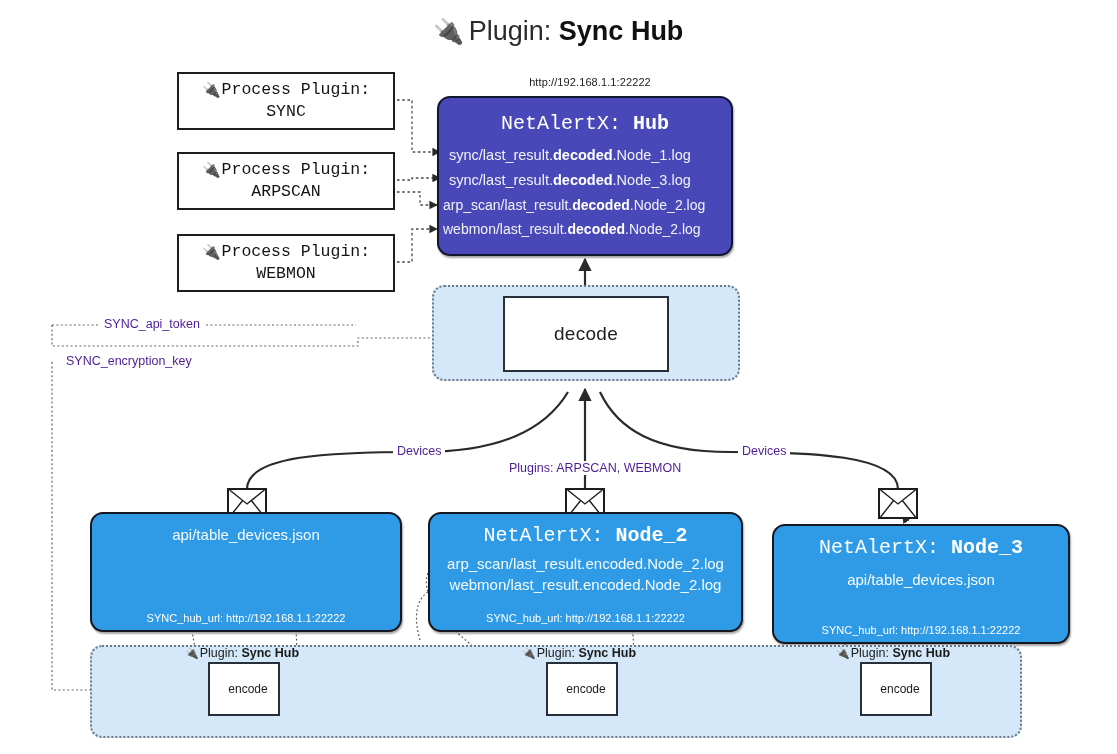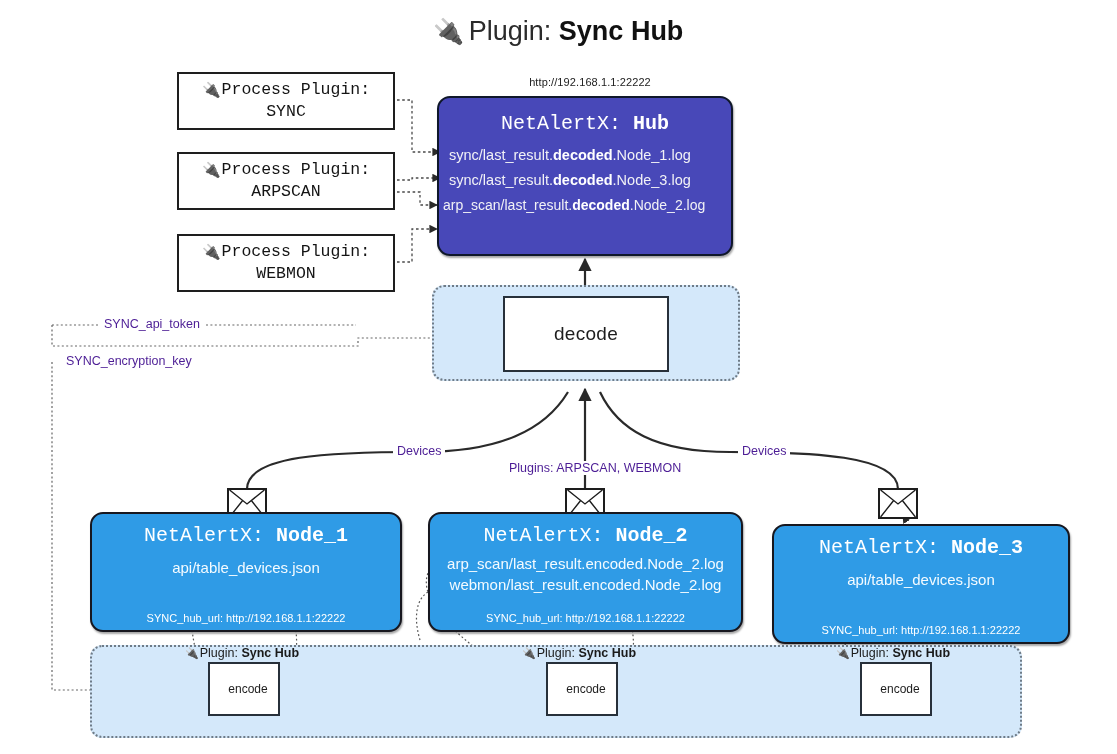--- a/index.html
+++ b/index.html
@@ -237,20 +237,21 @@
   <div class="abs huburl">http://192.168.1.1:22222</div>
 
   <div class="abs hub">
     <div class="hubtitle">
       <span>NetAlertX:</span>
       <b>Hub</b>
     </div>
     <div class="logline"><span>sync/last_result.</span><b>decoded</b><span>.Node_1.log</span></div>
     <div class="logline"><span>sync/last_result.</span><b>decoded</b><span>.Node_3.log</span></div>
     <div class="logline wide"><span>arp_scan/last_result.</span><b>decoded</b><span>.Node_2.log</span></div>
+    <div class="logline wide"><span>webmon/last_result.</span><b>decoded</b><span>.Node_2.log</span></div>
   </div>
 
   <div class="abs decode-wrap"></div>
   <div class="abs decode-box">decode</div>
 
   <div class="abs edgelbl lbl-sync-api">SYNC_api_token</div>
   <div class="abs edgelbl lbl-sync-enc">SYNC_encryption_key</div>
   <div class="abs edgelbl lbl-dev-l">Devices</div>
   <div class="abs edgelbl lbl-dev-r">Devices</div>
   <div class="abs edgelbl lbl-plugins">Plugins: ARPSCAN, WEBMON</div>
@@ -265,23 +266,20 @@
         <path d="M0,0 L20,16 L40,0 M0,31 L15,12 M40,31 L25,12" fill="none" stroke="#1d1d1d" stroke-width="1.6"></path>
       </svg>
   </div>
   <div class="abs env" id="env3">
     <svg viewBox="0 0 40 31">
         <path d="M0,0 L20,16 L40,0 M0,31 L15,12 M40,31 L25,12" fill="none" stroke="#1d1d1d" stroke-width="1.6"></path>
       </svg>
   </div>
 
   <div class="abs node" id="node1">
-    <div class="ntitle">
-      <span>NetAlertX:</span> <b>Node_1</b>
-    </div>
     <div class="npath">api/table_devices.json</div>
     <div class="nurl">SYNC_hub_url: http://192.168.1.1:22222</div>
   </div>
 
   <div class="abs node" id="node2">
     <div class="ntitle">
       <span>NetAlertX:</span> <b>Node_2</b>
     </div>
     <div class="npath two">arp_scan/last_result.encoded.Node_2.log</div>
     <div class="npath two">webmon/last_result.encoded.Node_2.log</div>

